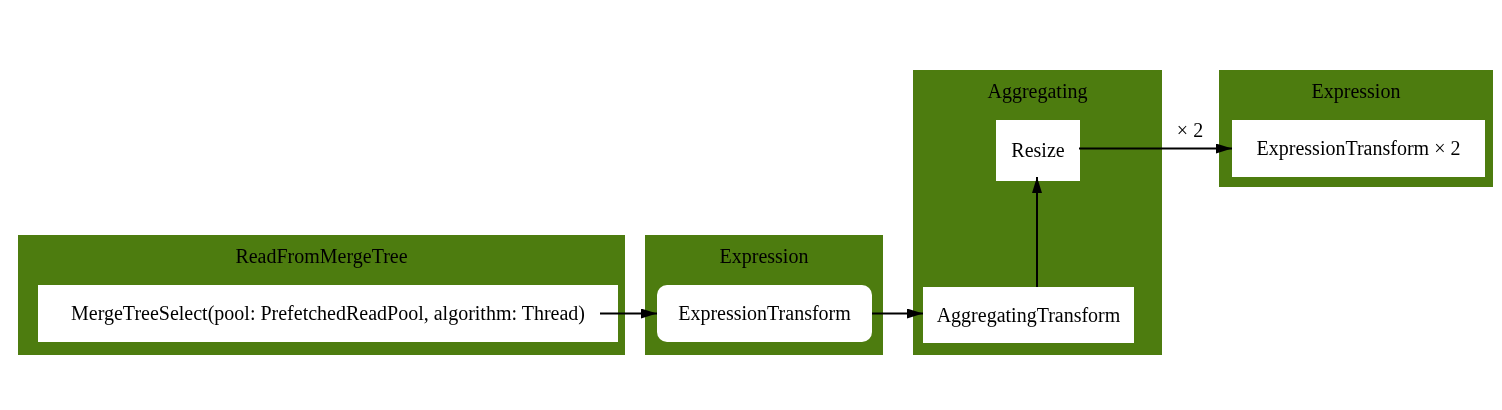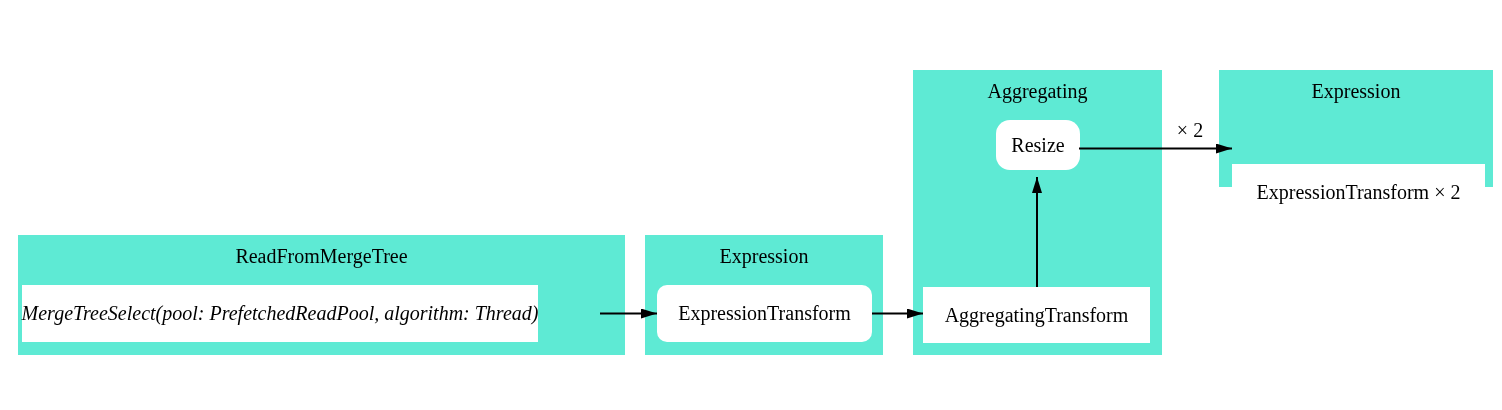--- a/index.html
+++ b/index.html
@@ -11,21 +11,21 @@
     position: relative;
     width: 1502px;
     height: 410px;
     background: #ffffff;
     font-family: "Liberation Serif", "DejaVu Serif", serif;
     color: #000000;
     overflow: hidden;
   }
   .cluster {
     position: absolute;
-    background: #5eead4;
+    background: #4d7c0f;
   }
   .cluster-title {
     position: absolute;
     top: 10px;
     left: 0;
     width: 100%;
     text-align: center;
     font-size: 20px;
     line-height: 23px;
     white-space: nowrap;
@@ -58,45 +58,45 @@
     white-space: nowrap;
   }
 </style>
 </head>
 <body>
 
 <div class="canvas">
 
   <div class="cluster" style="left:10px; top:235px; width:607px; height:120px;margin-left:8px;">
     <div class="cluster-title">ReadFromMergeTree</div>
-    <div class="node" style="left:4px; top:50px; width:516px; height:57px;font-style:italic;">
+    <div class="node" style="left:20px; top:50px; width:580px; height:57px;">
       <span>MergeTreeSelect(pool: PrefetchedReadPool, algorithm: Thread)</span>
     </div>
   </div>
 
   <div class="cluster" style="left:645px; top:235px; width:238px; height:120px;">
     <div class="cluster-title">Expression</div>
     <div class="node" style="left:12px; top:50px; width:215px; height:57px;border-radius:10px;">
       <span>ExpressionTransform</span>
     </div>
   </div>
 
   <div class="cluster" style="left:913px; top:70px; width:249px; height:285px;">
     <div class="cluster-title">Aggregating</div>
-    <div class="node" style="left:83px; top:50px; width:84px; height:50px;border-radius:14px;">
+    <div class="node" style="left:83px; top:50px; width:84px; height:61px;">
       <span>Resize</span>
     </div>
-    <div class="node" style="left:10px; top:217px; width:227px; height:56px;">
+    <div class="node" style="left:10px; top:217px; width:211px; height:56px;">
       <span>AggregatingTransform</span>
     </div>
   </div>
 
   <div class="cluster" style="left:1219px; top:70px; width:274px; height:117px;">
     <div class="cluster-title">Expression</div>
-    <div class="node" style="left:13px; top:50px; width:253px; height:57px;margin-top:44px;">
+    <div class="node" style="left:13px; top:50px; width:253px; height:57px;">
       <span>ExpressionTransform × 2</span>
     </div>
   </div>
 
   <svg class="edges" viewBox="0 0 1502 410" xmlns="http://www.w3.org/2000/svg">
     <defs>
       <marker id="arrowhead" markerUnits="userSpaceOnUse" markerWidth="16" markerHeight="10" refX="16" refY="5" orient="auto">
         <path d="M0,0 L16,5 L0,10 Z" fill="#000000"></path>
       </marker>
     </defs>

